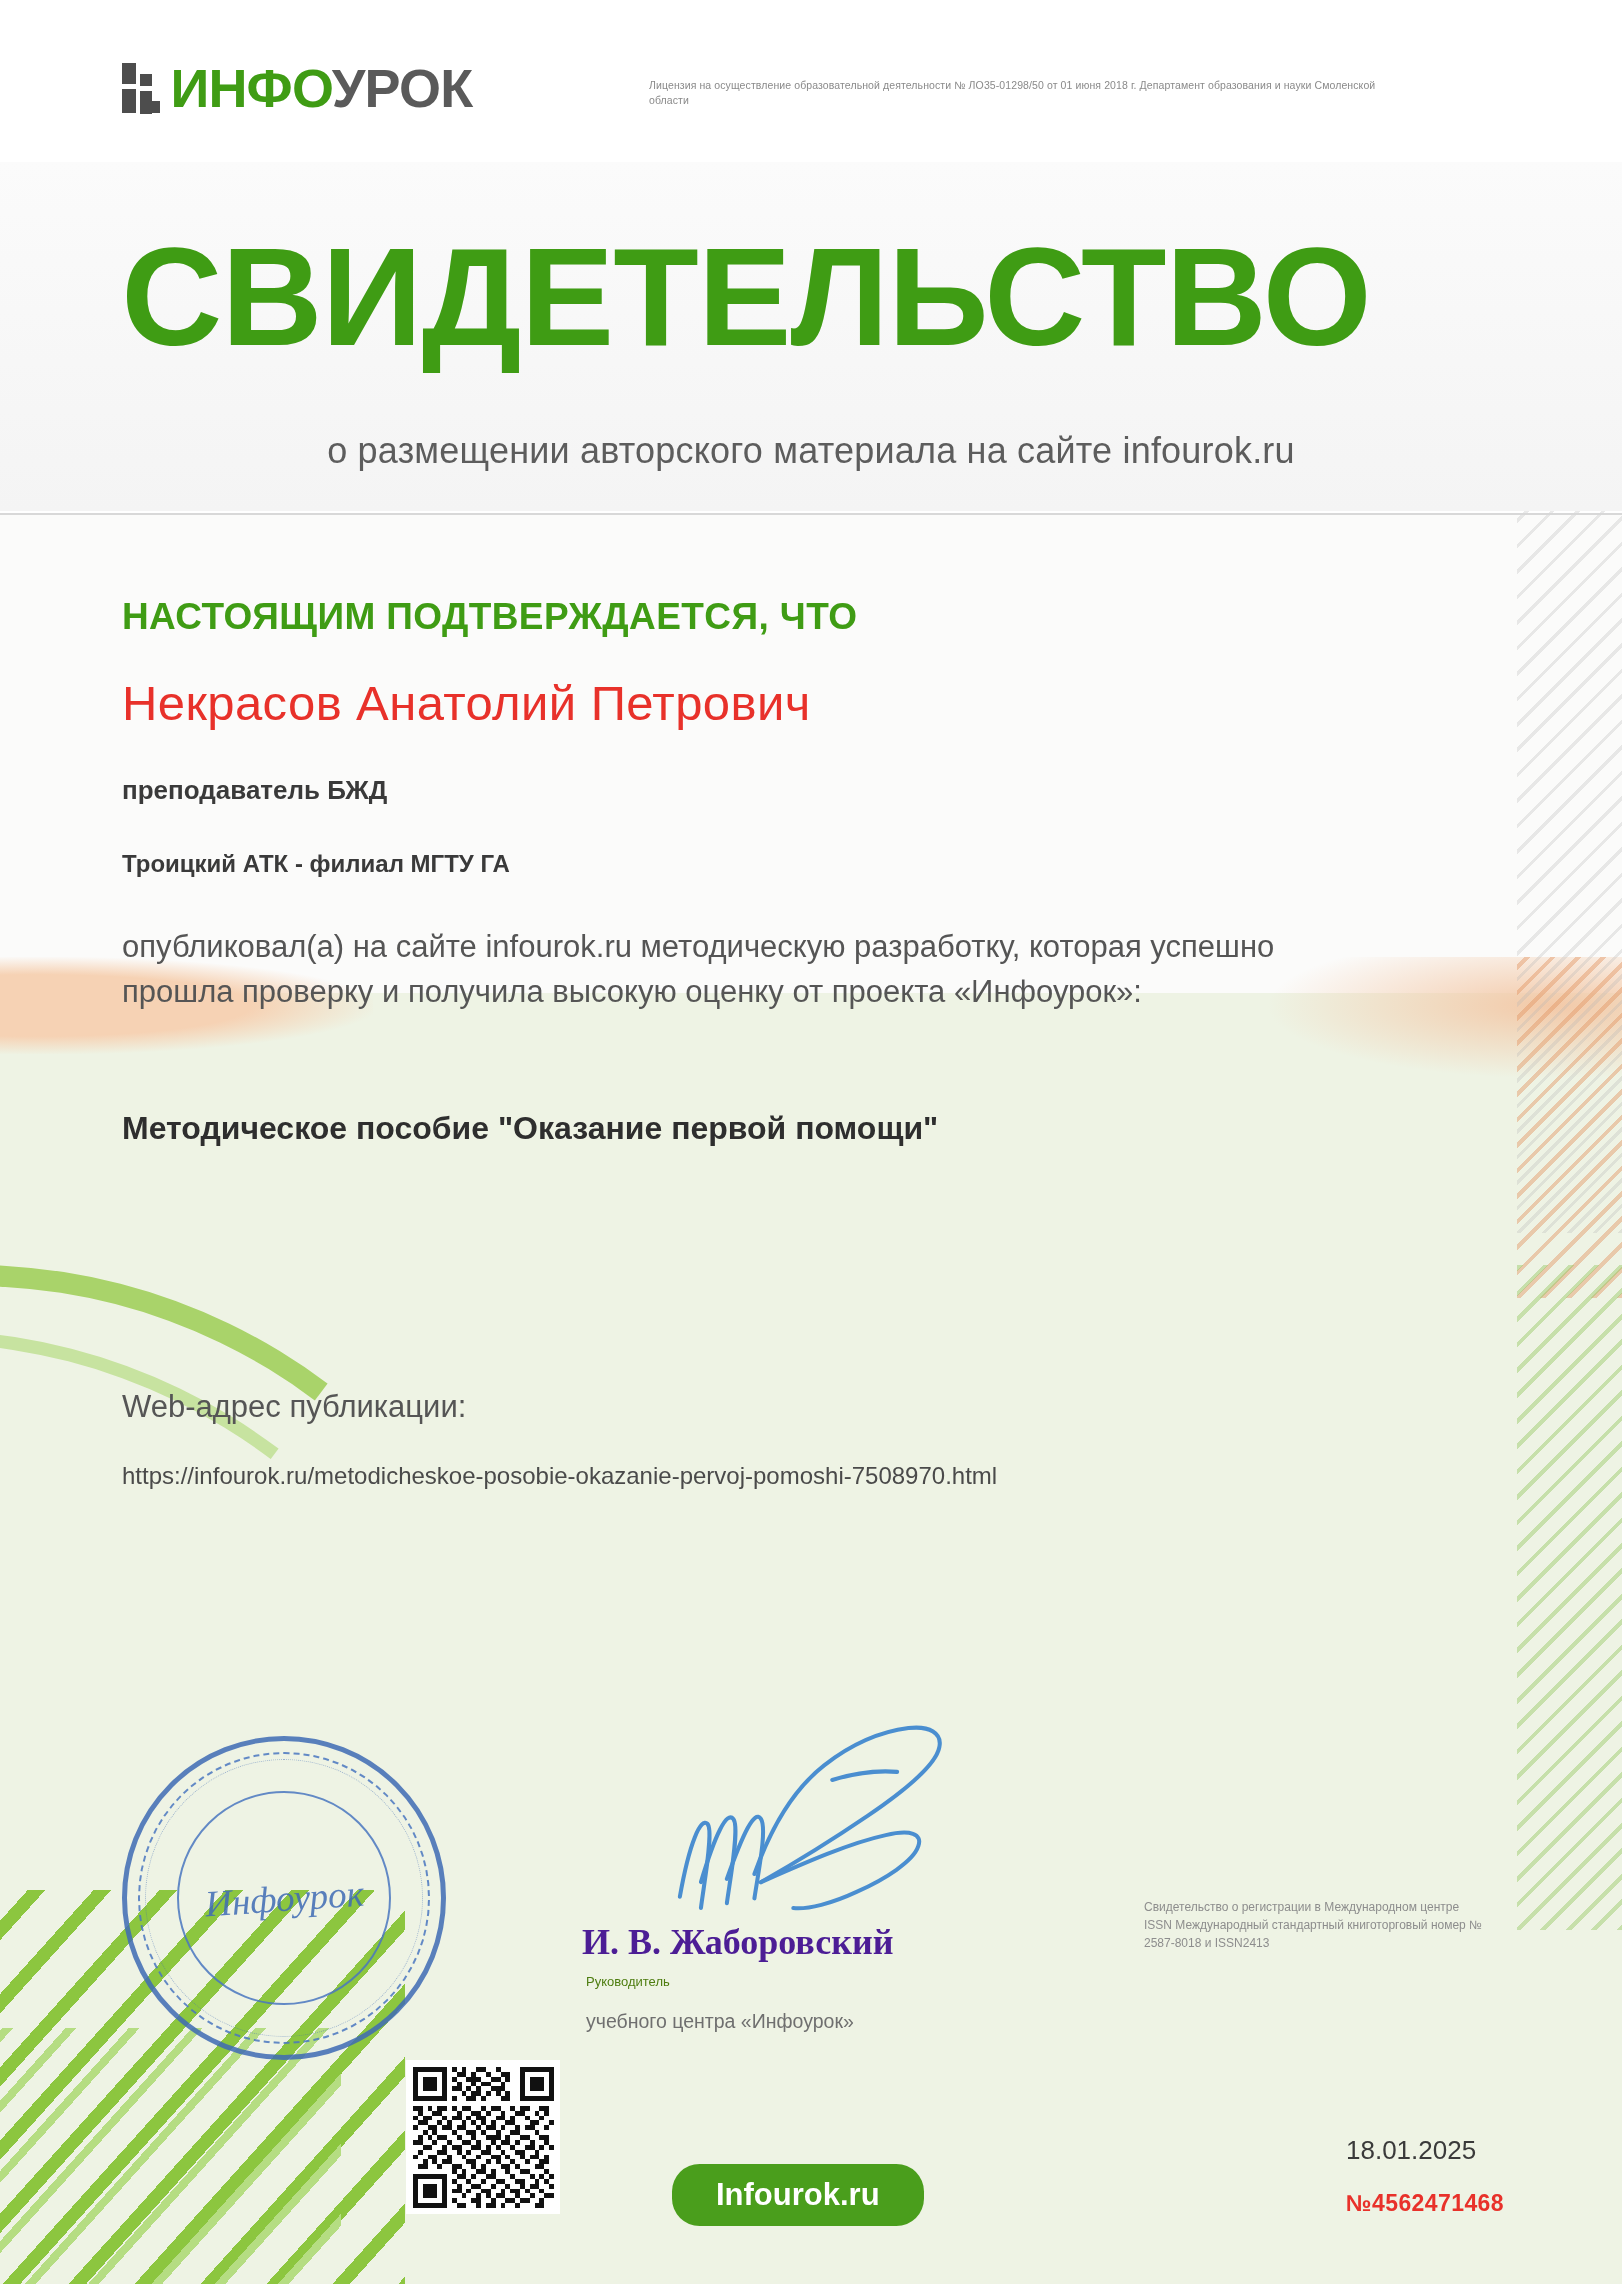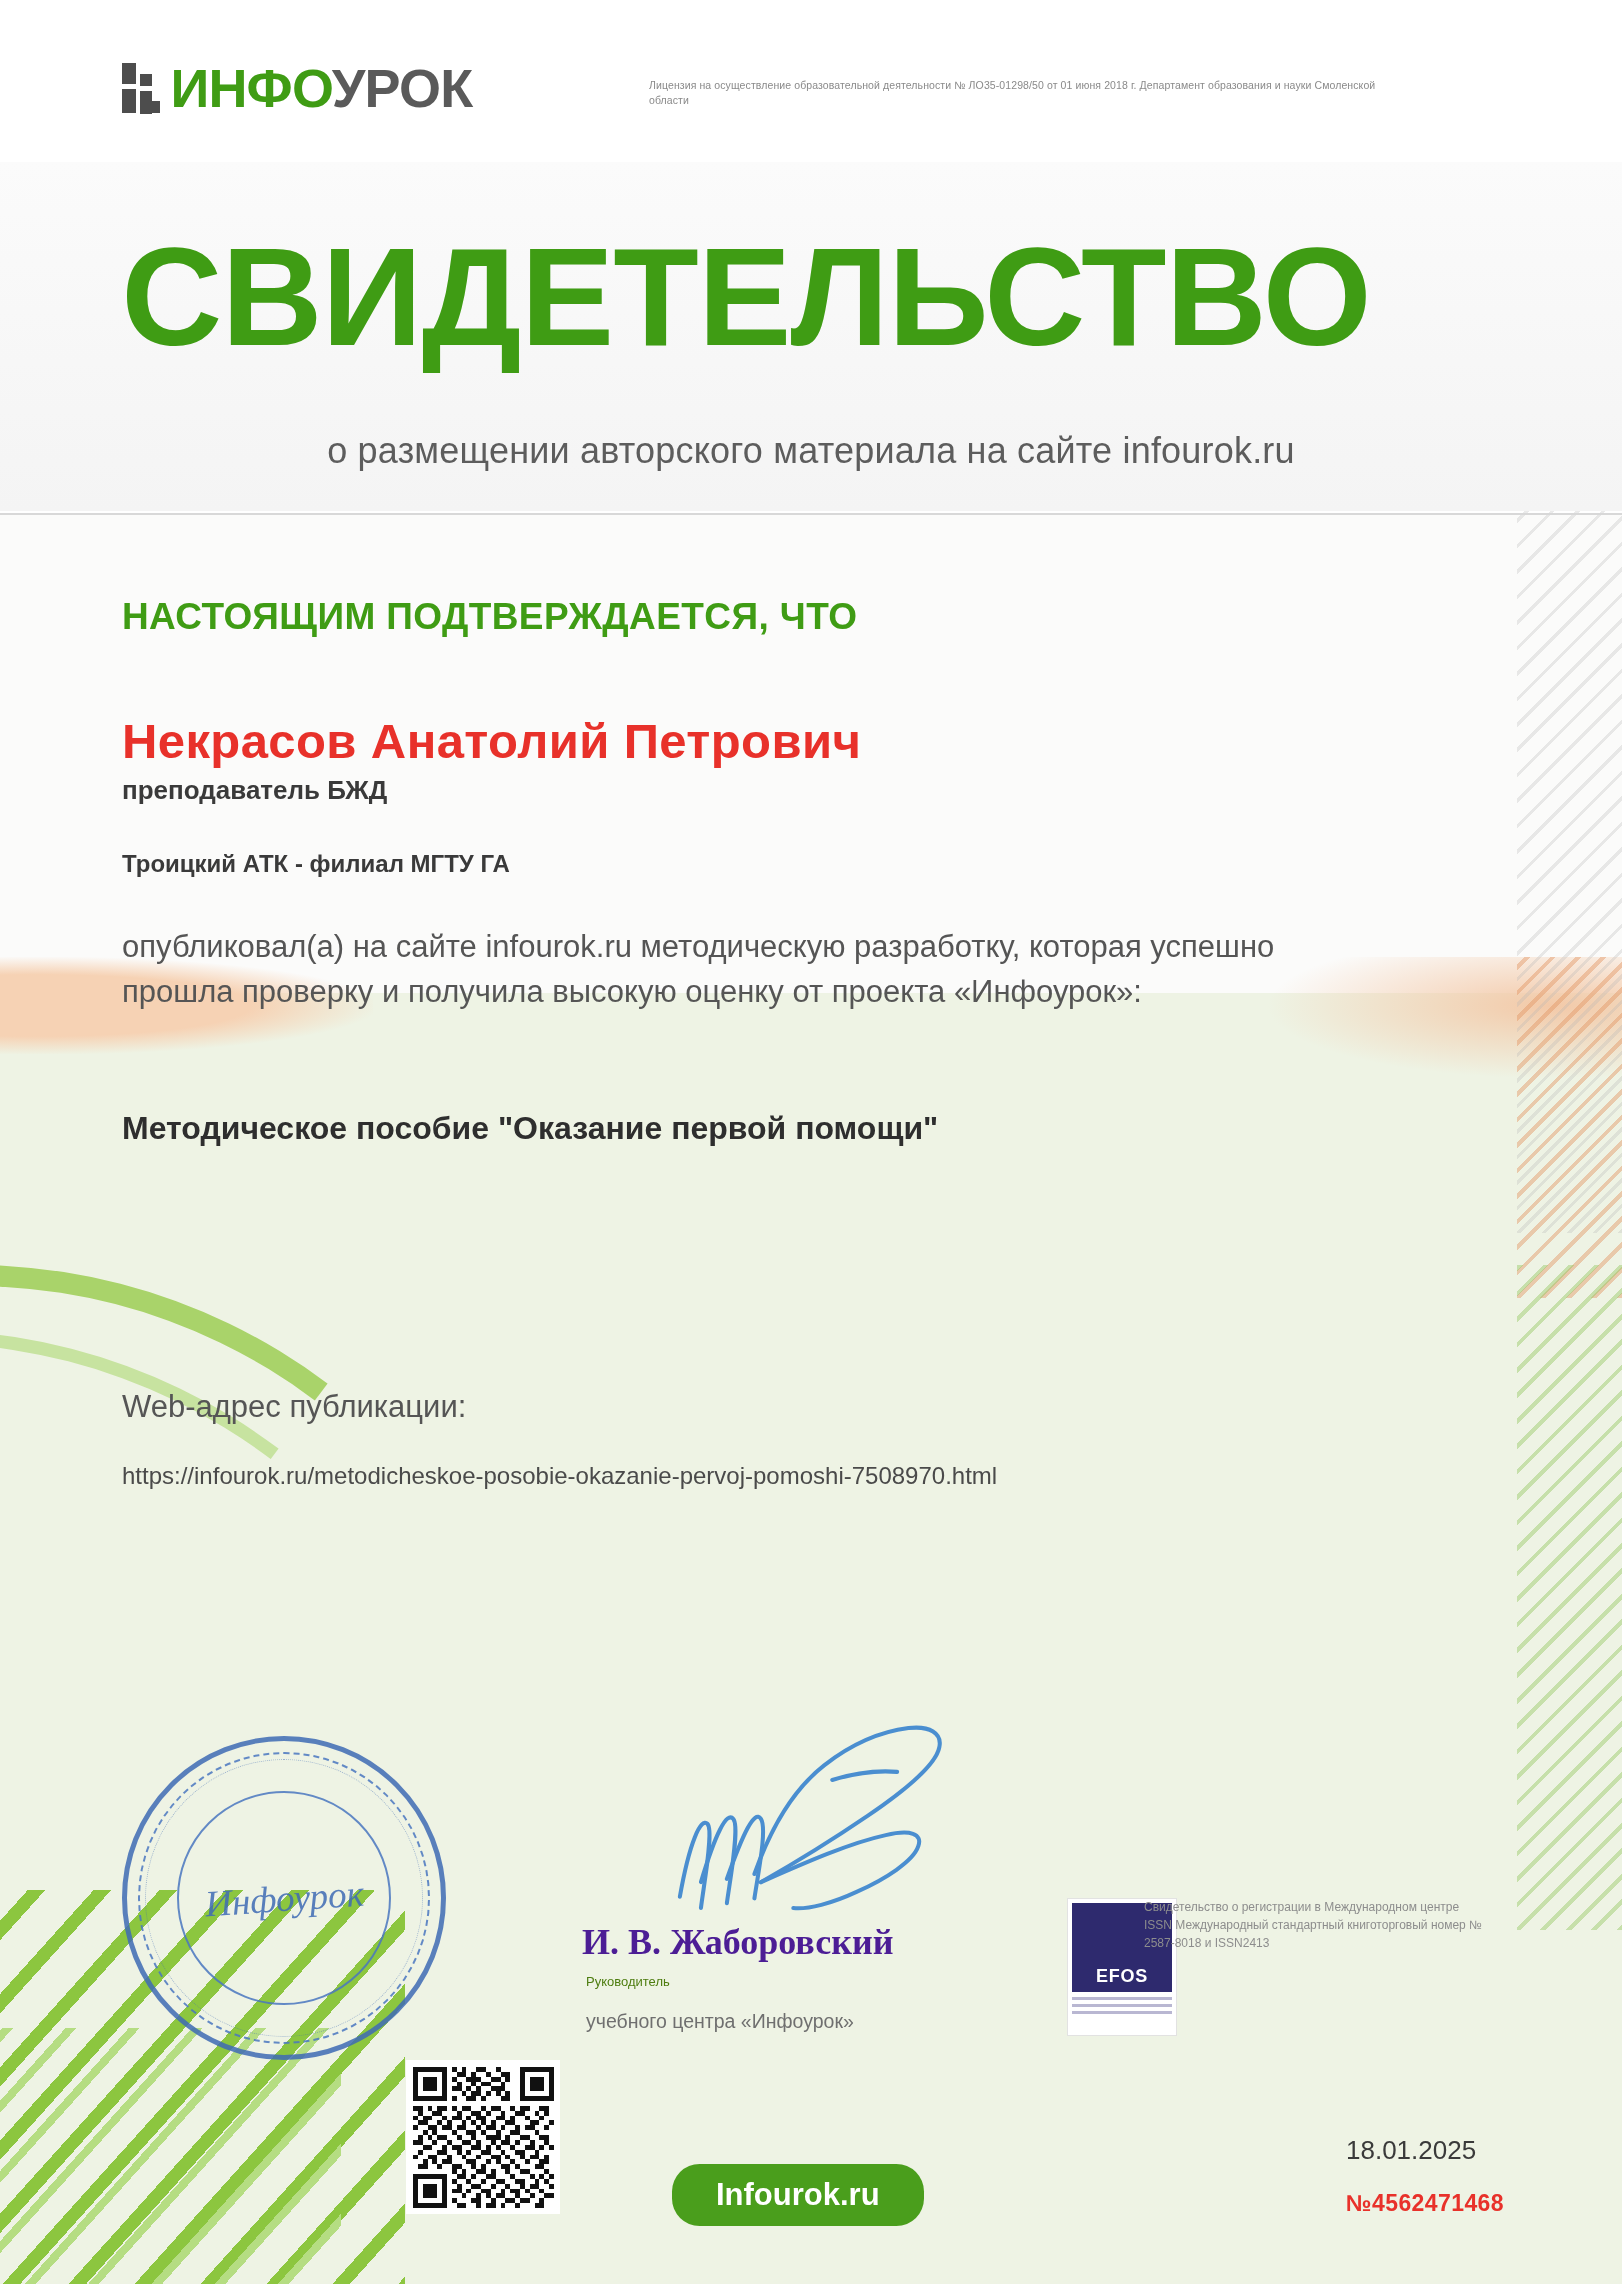--- a/index.html
+++ b/index.html
@@ -138,21 +138,21 @@
   }
 
   .content{position:absolute;left:0;top:0;width:1622px;height:2284px;z-index:10;}
 
   .confirm{
     position:absolute;left:122px;top:596px;
     font-size:37px;font-weight:bold;color:#3f9c14;letter-spacing:0.4px;
   }
   .recipient{
     position:absolute;left:122px;top:675px;
-    font-size:49px;font-weight:bold;color:#e8312a;letter-spacing:0.4px;margin-top:38px;
+    font-size:49px;font-weight:normal;color:#e8312a;letter-spacing:0.4px;
   }
   .position{
     position:absolute;left:122px;top:775px;
     font-size:26px;font-weight:bold;color:#3a3a3a;
   }
   .org{
     position:absolute;left:122px;top:850px;
     font-size:24px;font-weight:bold;color:#3a3a3a;
   }
   .para{
@@ -330,30 +330,20 @@
         <path d="M118,200 C168,178 226,152 272,142 C302,135 318,140 312,156
                  C306,174 272,196 236,212 C206,226 176,234 158,232"></path>
         <path d="M206,74 C232,66 262,62 286,64"></path>
       </g>
     </svg>
 
     <div class="sig-name">И. В. Жаборовский</div>
     <div class="sig-role1">Руководитель</div>
     <div class="sig-role2">учебного центра «Инфоурок»</div>
 
-    <div class="pub-logo">
-      <div class="sq">
-        <span>EFOS</span>
-      </div>
-      <div class="lines">
-        <i></i>
-          <i></i>
-          <i></i>
-      </div>
-    </div>
     <div class="pub-text">Свидетельство о регистрации в Международном центре ISSN Международный стандартный книготорговый номер № 2587-8018 и ISSN2413</div>
 
     <div class="qr">
       <svg width="141" height="141" viewBox="0 0 29 29" shape-rendering="crispEdges">
         <rect width="29" height="29" fill="#ffffff"></rect>
         <g fill="#111111">
           <rect x="0" y="0" width="7" height="1"></rect>
             <rect x="0" y="6" width="7" height="1"></rect>
           <rect x="0" y="0" width="1" height="7"></rect>
             <rect x="6" y="0" width="1" height="7"></rect>

